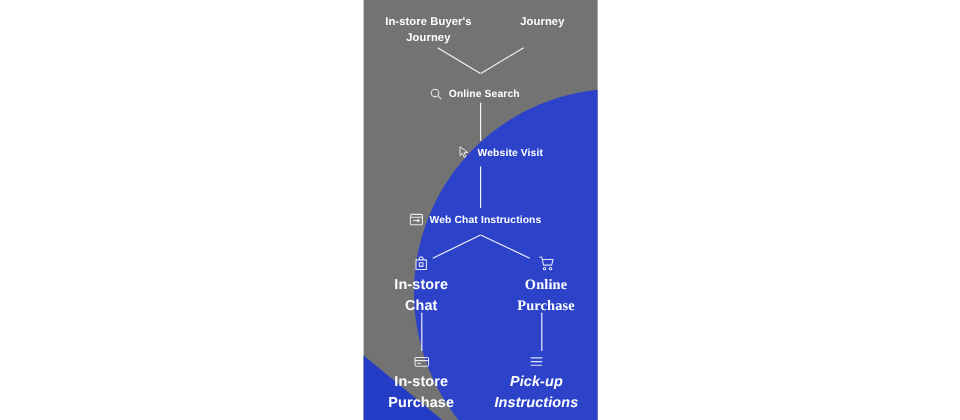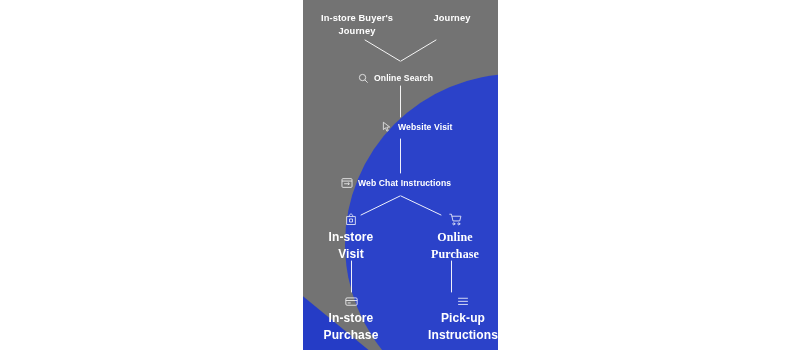--- a/index.html
+++ b/index.html
@@ -97,21 +97,21 @@
     flex-direction: column;
     align-items: center;
     gap: 5px;
     font-size: 12px;
     line-height: 12px;
     text-align: center;
   }
   #stage-instore-visit     { left: 8px;  top: 213px; }
   #stage-online-purchase   { left: 112px; top: 213px; font-family: Liberation Serif, serif; }
   #stage-instore-purchase  { left: 8px;  top: 296px; }
-  #stage-pickup            { left: 120px; top: 296px; }
+  #stage-pickup            { left: 104px; top: 296px; font-style: italic; }
 
   .icon {
     display: inline-flex;
     align-items: center;
     justify-content: center;
     flex: 0 0 auto;
   }
   .icon svg { display: block; }
   .label { display: block; }
 </style>
@@ -185,21 +185,21 @@
 
     <div class="node stage-stacked" id="stage-instore-visit">
       <span class="icon">
         <svg width="12" height="13" viewBox="0 0 16 17" fill="none" stroke="#ffffff" stroke-width="1.2" opacity="0.85" stroke-linejoin="round">
           <path d="M2.2 4.6 L13.8 4.6 L13.8 15.2 L2.2 15.2 Z"></path>
           <path d="M5.6 4.6 C5.6 2.2 7.0 1.2 8.0 1.2 C9.0 1.2 10.4 2.2 10.4 4.6"></path>
           <rect x="6.0" y="7.8" width="4.0" height="4.0"></rect>
         </svg>
       </span>
       <span class="label">In-store</span>
-      <span class="label">Visit</span>
+      <span class="label">Chat</span>
     </div>
 
     <div class="node stage-stacked" id="stage-online-purchase">
       <span class="icon">
         <svg width="13" height="13" viewBox="0 0 17 17" fill="none" stroke="#ffffff" stroke-width="1.2" opacity="0.85" stroke-linejoin="round" stroke-linecap="round">
           <path d="M1.0 1.6 L3.2 1.6 L5.2 10.4 L14.0 10.4 L15.6 4.2 L4.0 4.2"></path>
           <circle cx="6.3" cy="14.2" r="1.3"></circle>
           <circle cx="12.8" cy="14.2" r="1.3"></circle>
         </svg>
       </span>

